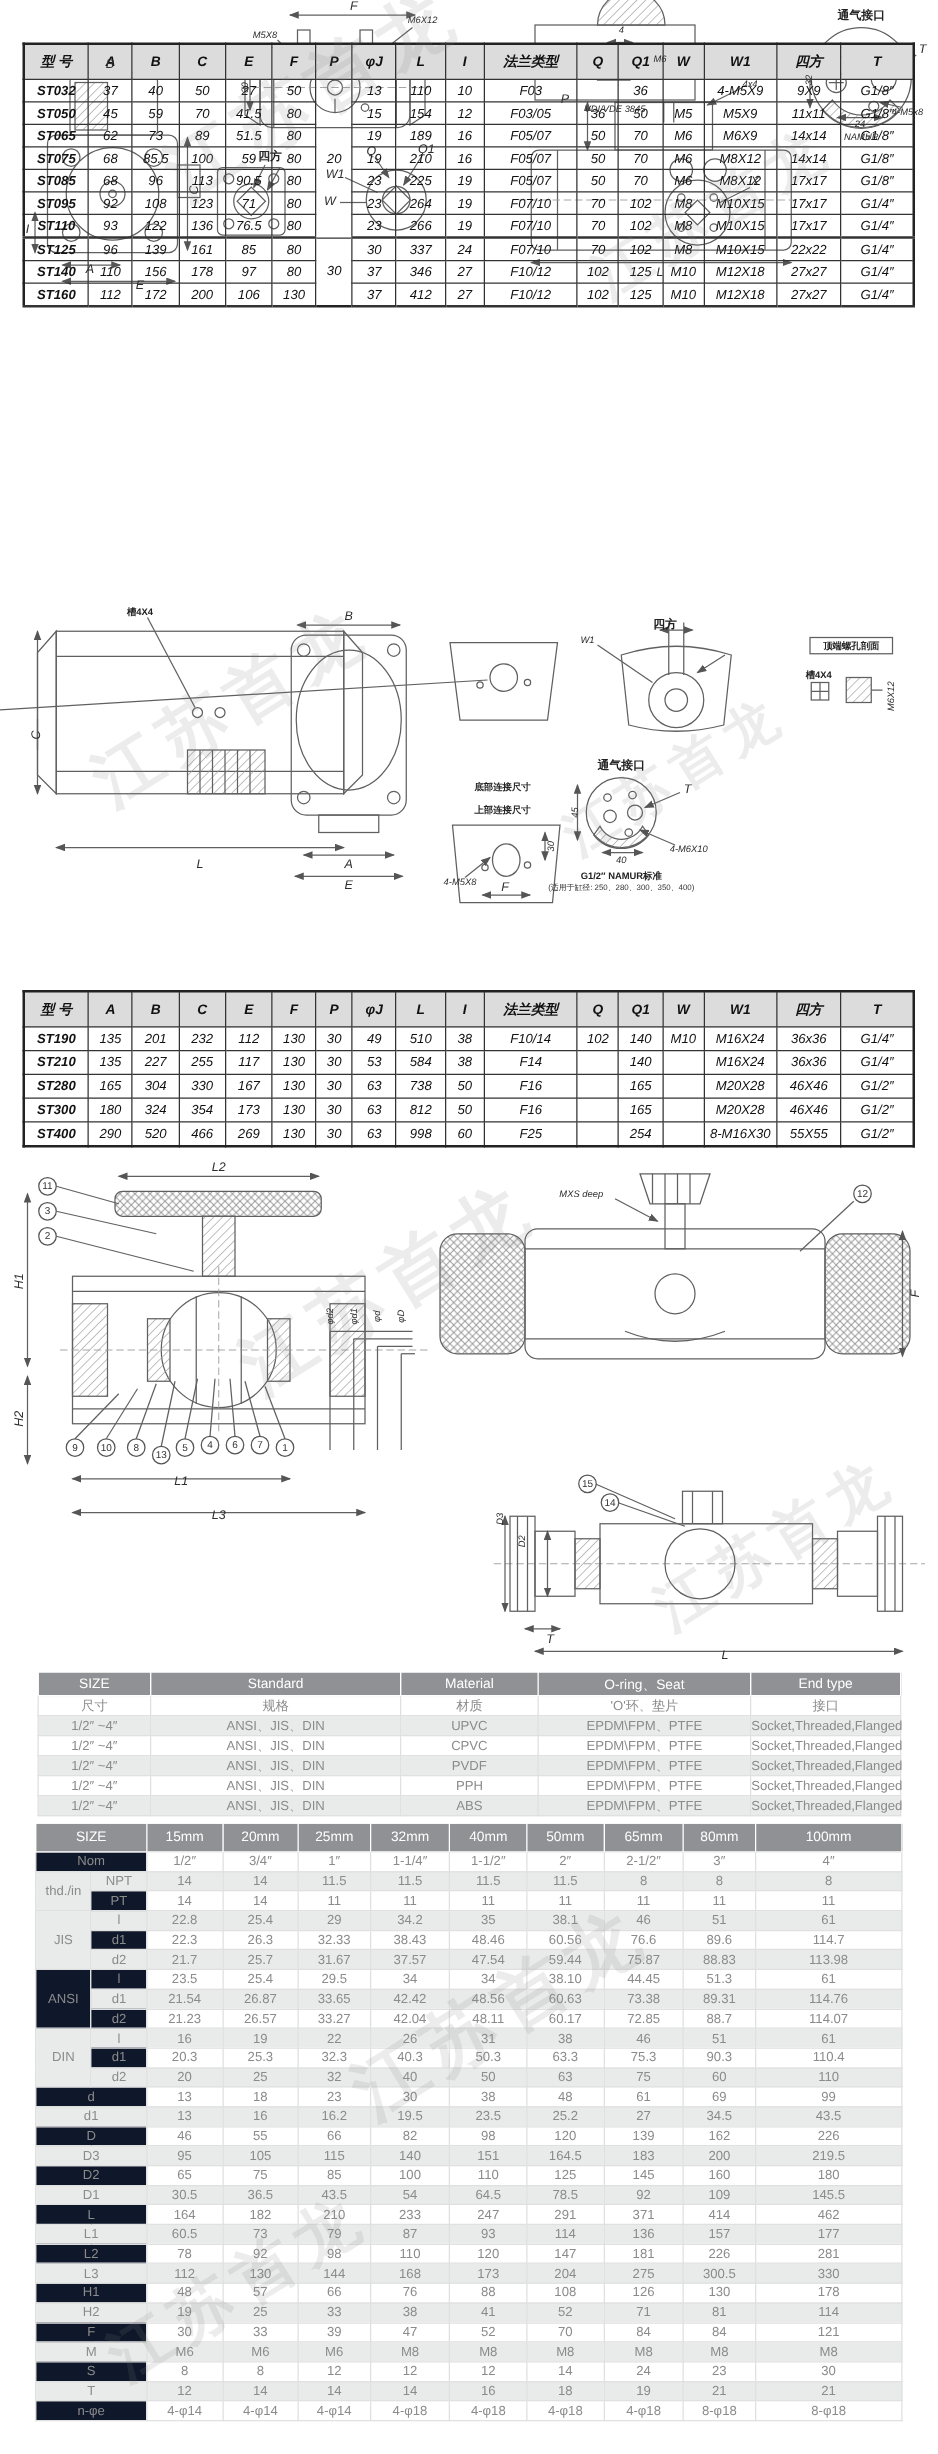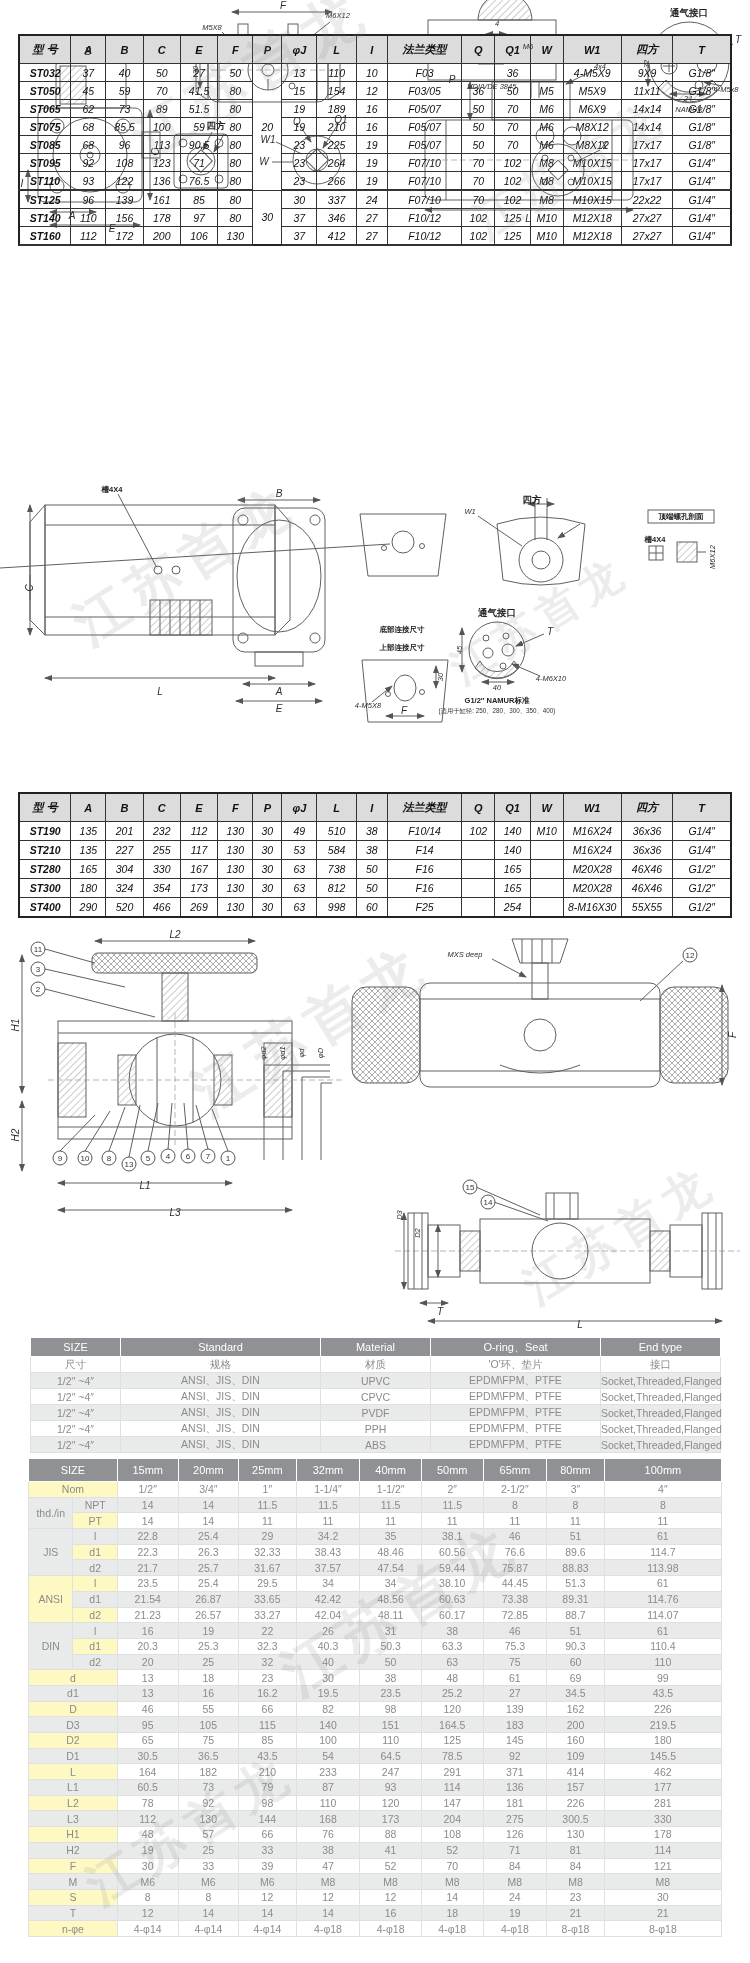--- a/index.html
+++ b/index.html
@@ -32,21 +32,21 @@
   .dtable td{border:1px solid #333;text-align:center;padding:0;}
   #table1 td{height:17px;} #table2 td{height:18px;}
   .dtable .model{font-weight:bold;}
   #table1 tbody tr.grp-end td{border-bottom-width:2px;}
 
   
   .gtable{border-collapse:collapse;width:100%;table-layout:fixed;font-size:10.5px;color:#8b8b8b;}
   .gtable th{background:#8f9194;color:#fff;font-weight:normal;border:1px solid #fff;height:18px;padding:0;font-size:11px;}
   .gtable td{border:1px solid #e0e0e0;text-align:center;padding:0;height:15px;background:#fff;}
   .gtable tr.stripe td{background:#e9eaea;}
-  .gtable td.glabel{background:#fef9c3;}
+  .gtable td.glabel{background:#0f172a;}
   #dims-table td{height:14.7px;}
   #dims-table th{height:22px;}
 </style>
 </head>
 <body>
 
 <div class="page">
 
   <svg width="0" height="0" style="position:absolute">
     <defs>

